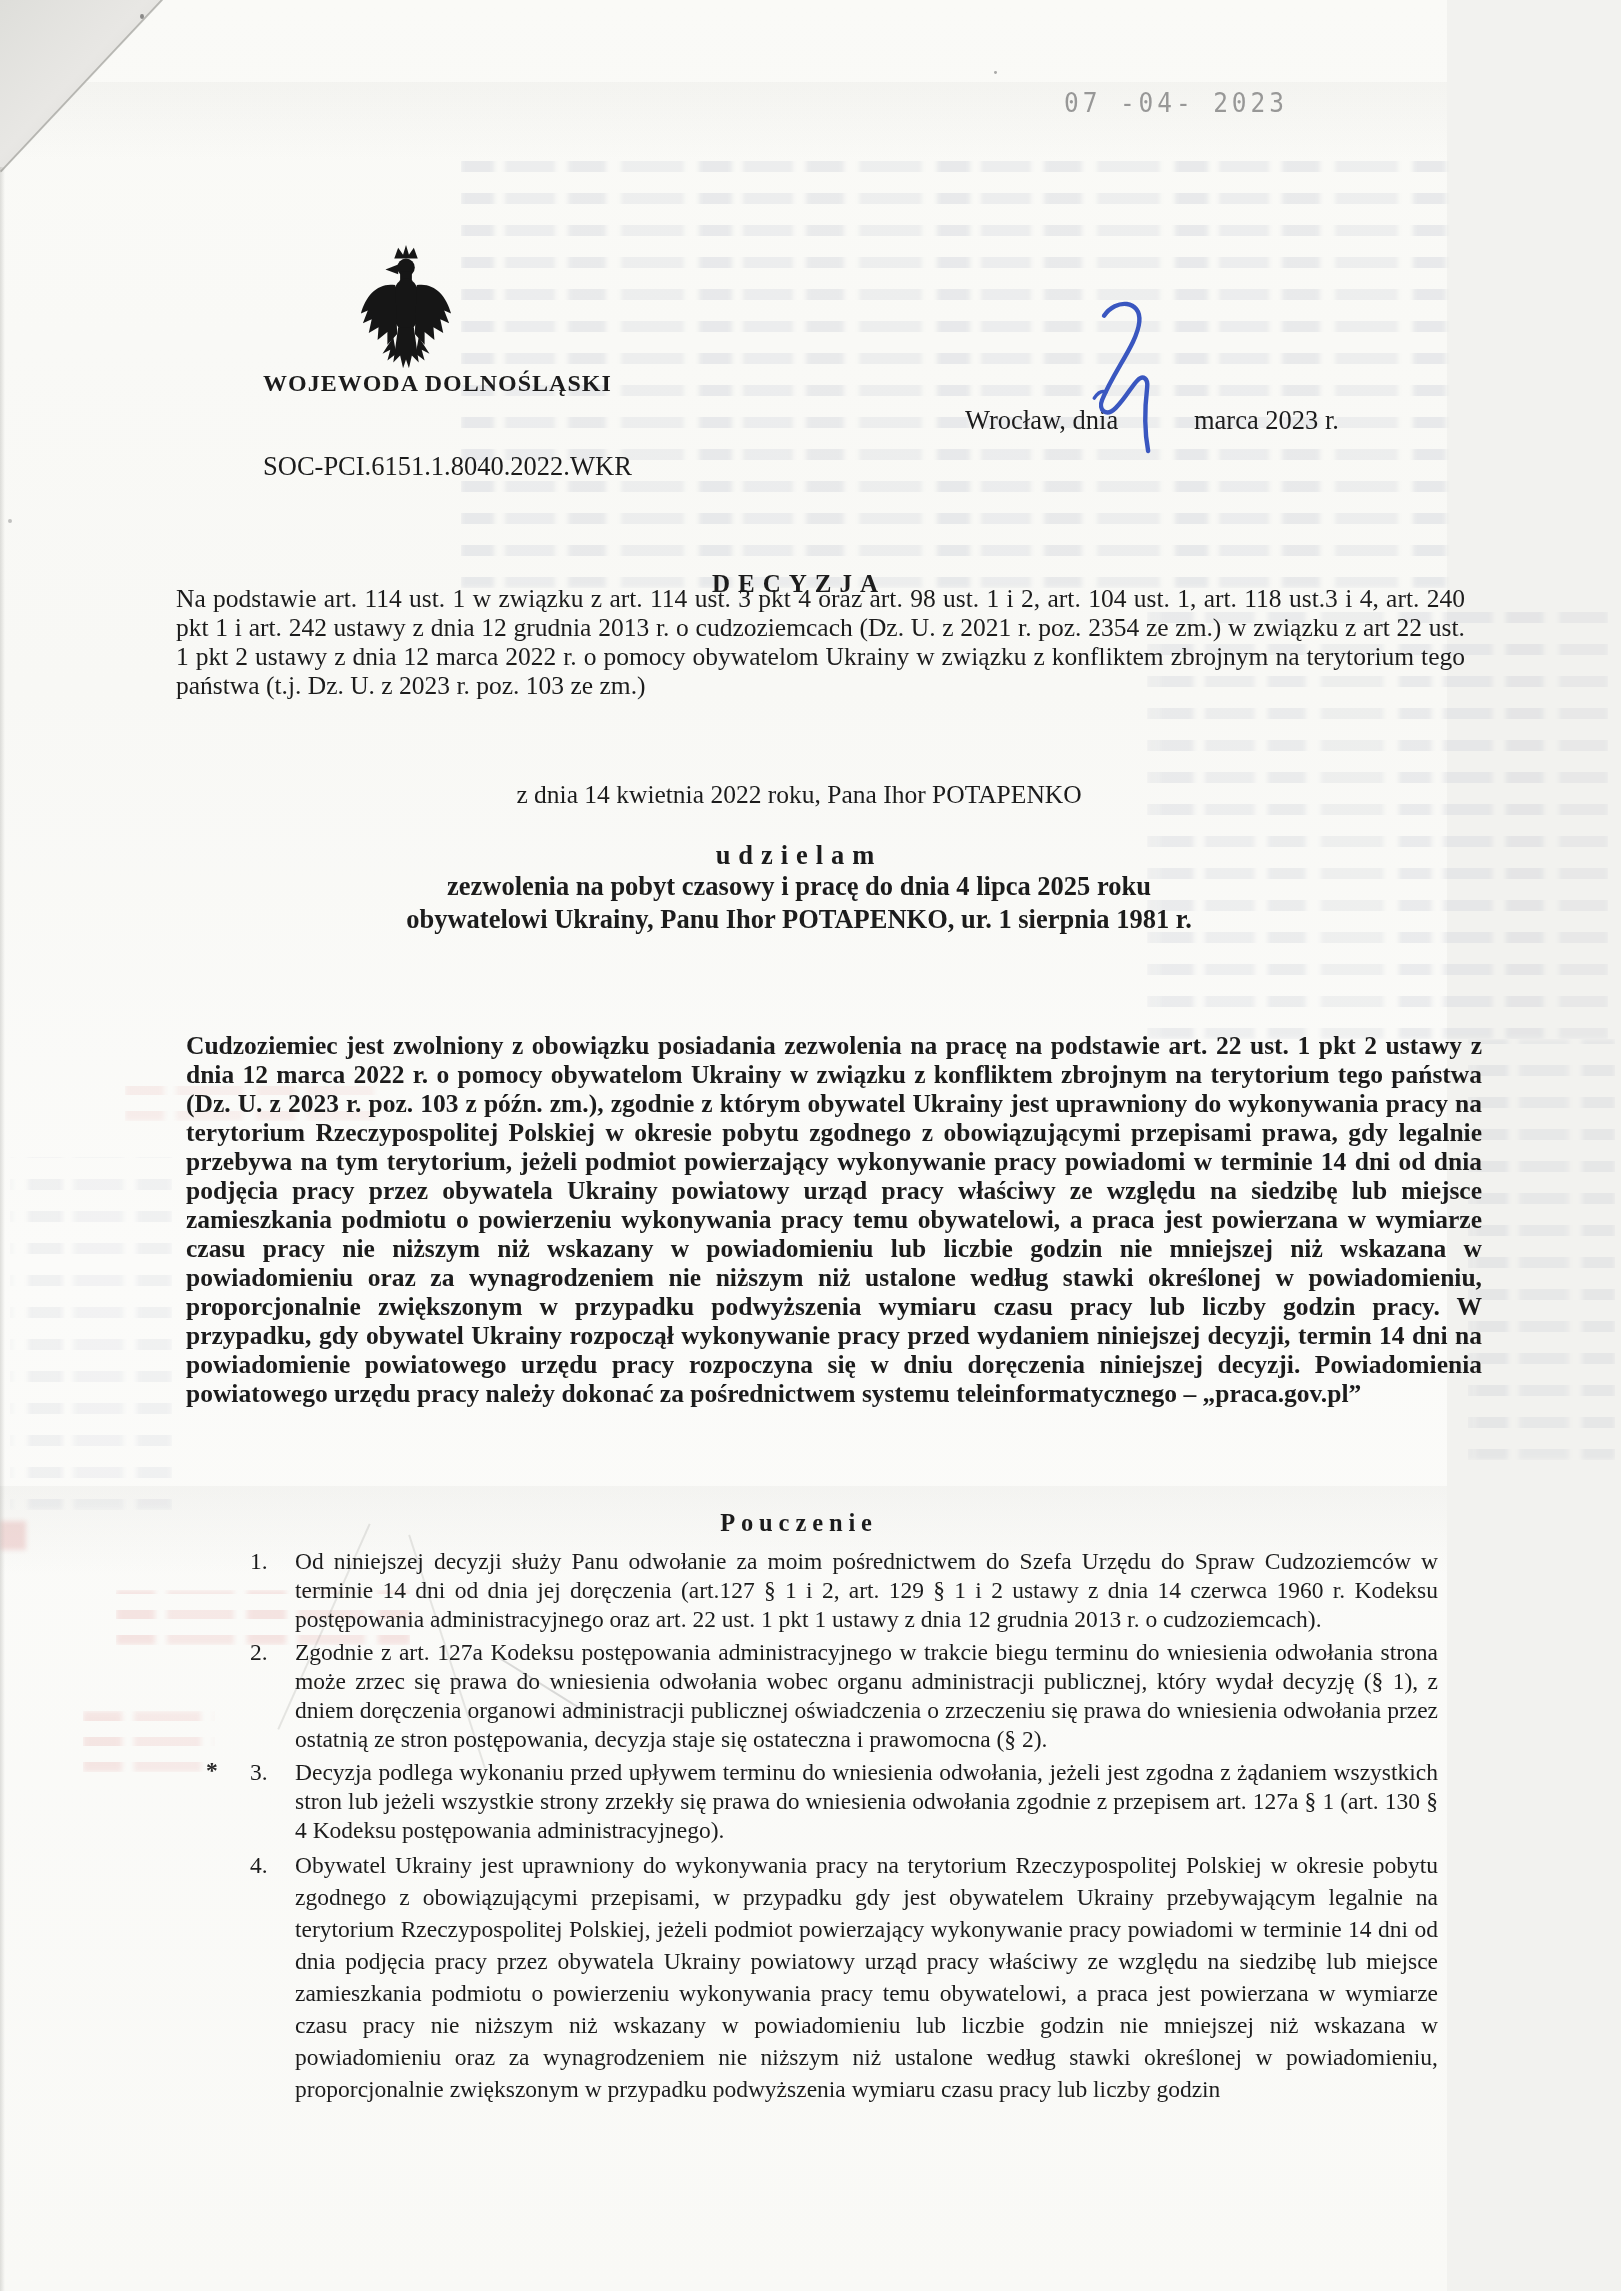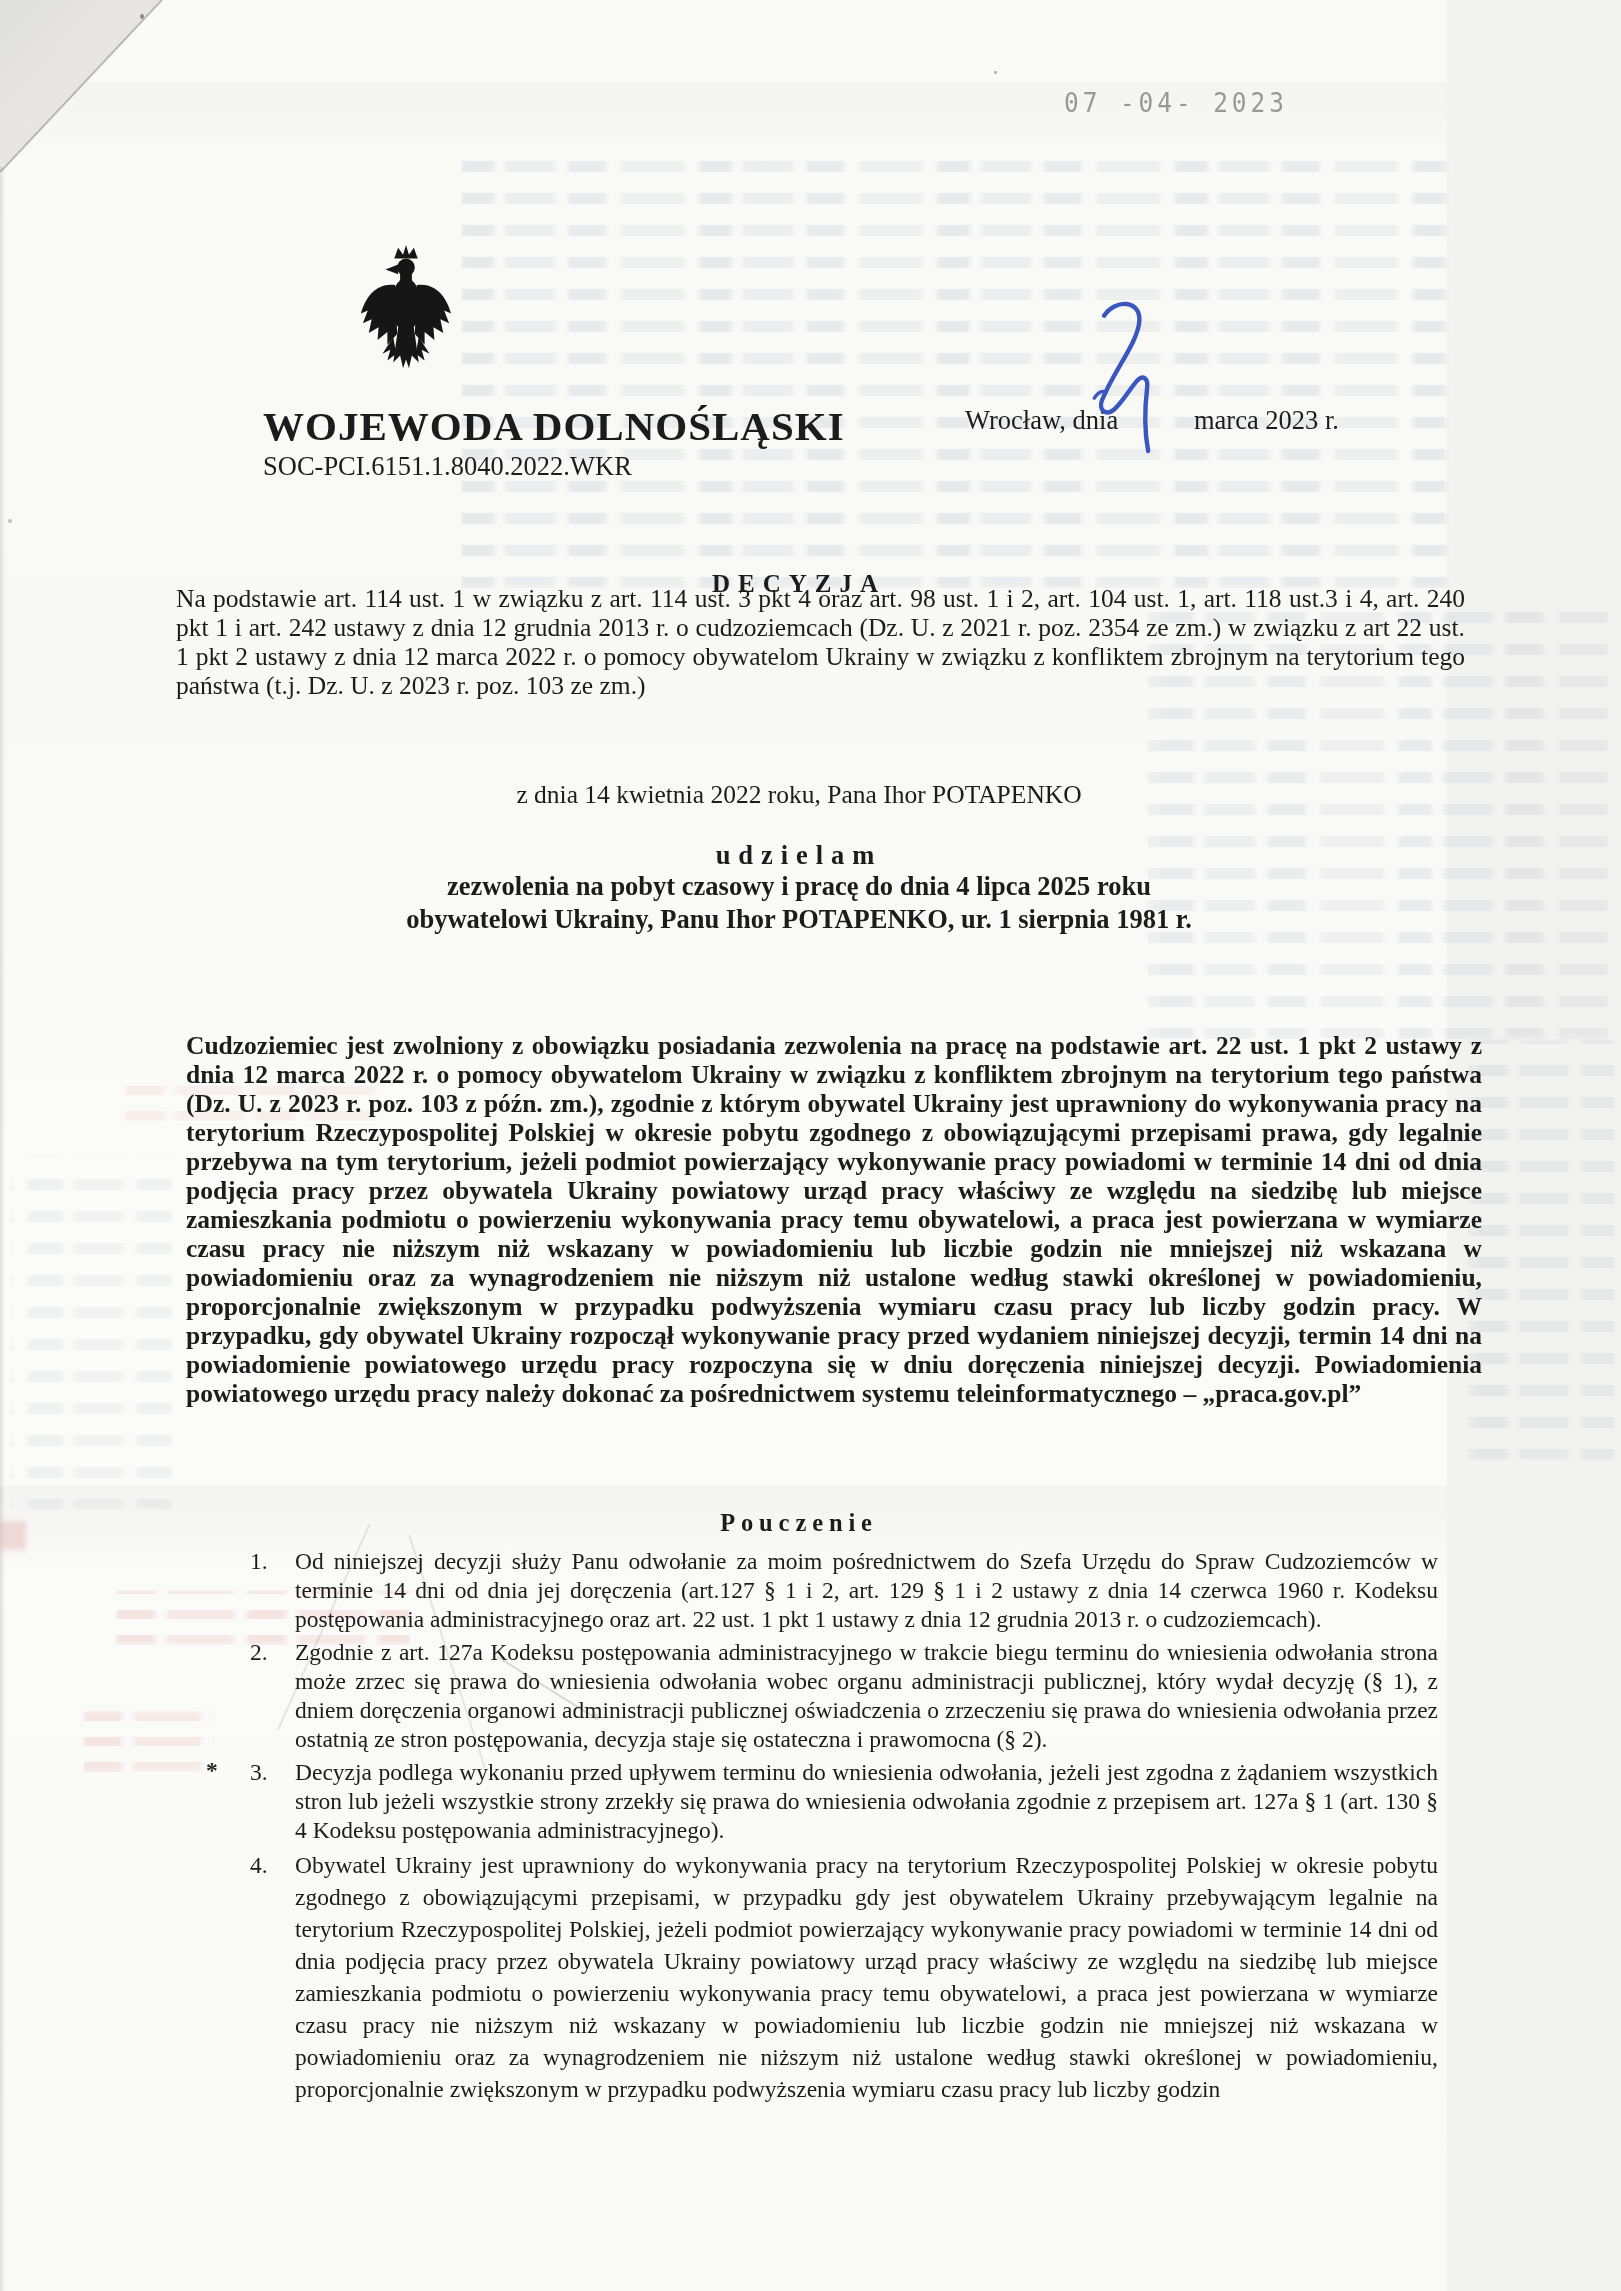--- a/index.html
+++ b/index.html
@@ -74,22 +74,22 @@
   .stamp-date{
     position:absolute;left:1064px;top:88px;
     font-family:"DejaVu Sans Mono","Liberation Mono",monospace;
     font-size:24.5px;letter-spacing:3.9px;color:#8e8e8e;opacity:.9;
     transform:scaleY(1.12);white-space:nowrap;
   }
 
   
   .eagle{position:absolute;left:357px;top:243px;width:98px;height:139px;}
   .authority{
-    position:absolute;left:263px;top:402px;
-    font-size:41px;font-weight:bold;letter-spacing:1px;white-space:nowrap;
+    position:absolute;left:263px;top:370px;
+    font-size:24px;font-weight:bold;letter-spacing:1px;white-space:nowrap;
   }
   .place-date-prefix{position:absolute;left:965px;top:405px;font-size:26.5px;white-space:nowrap;}
   .place-date-suffix{position:absolute;left:1194px;top:405px;font-size:26.5px;white-space:nowrap;}
   .handwriting{position:absolute;left:1057px;top:294px;width:147px;height:167px;}
   .case-number{position:absolute;left:263px;top:451px;font-size:26.5px;white-space:nowrap;}
 
   
   .centered{position:absolute;left:147px;width:1304px;text-align:center;}
   .title{top:534px;font-size:25px;font-weight:bold;letter-spacing:.32em;margin-top:36px;}
   .op-review{top:748px;font-size:25.5px;letter-spacing:.26em;word-spacing:.4em;}

